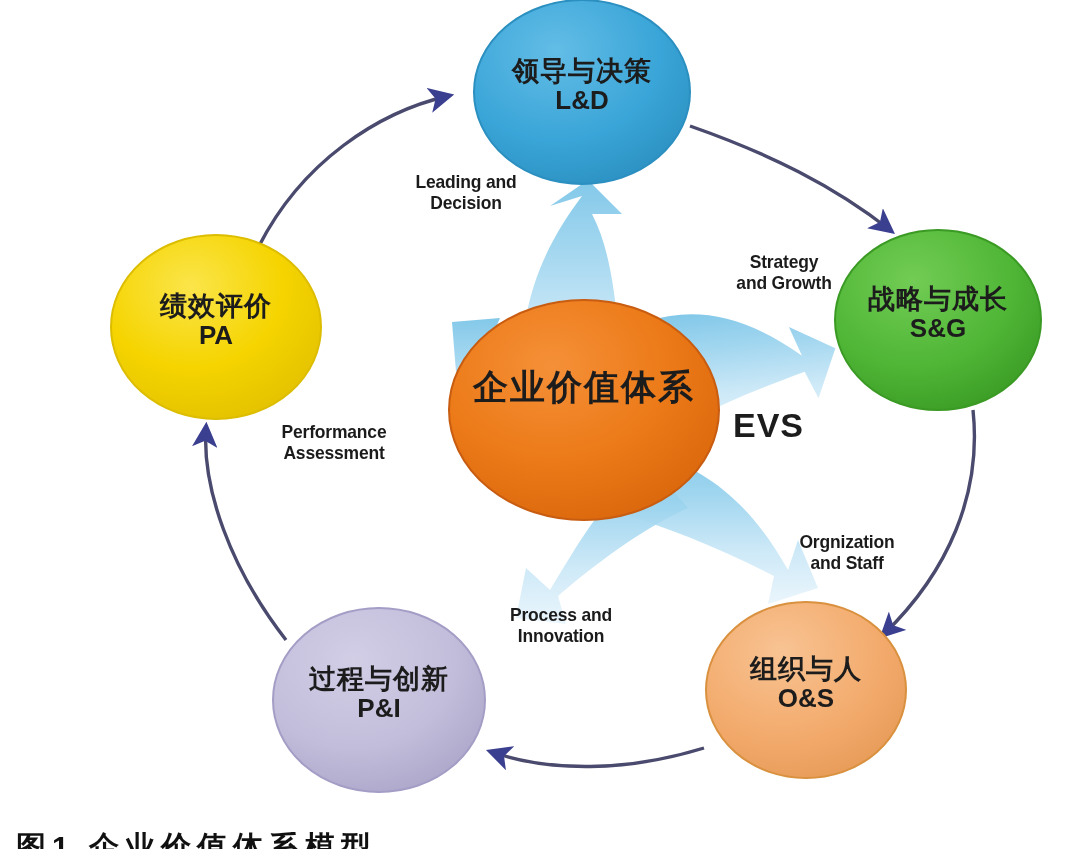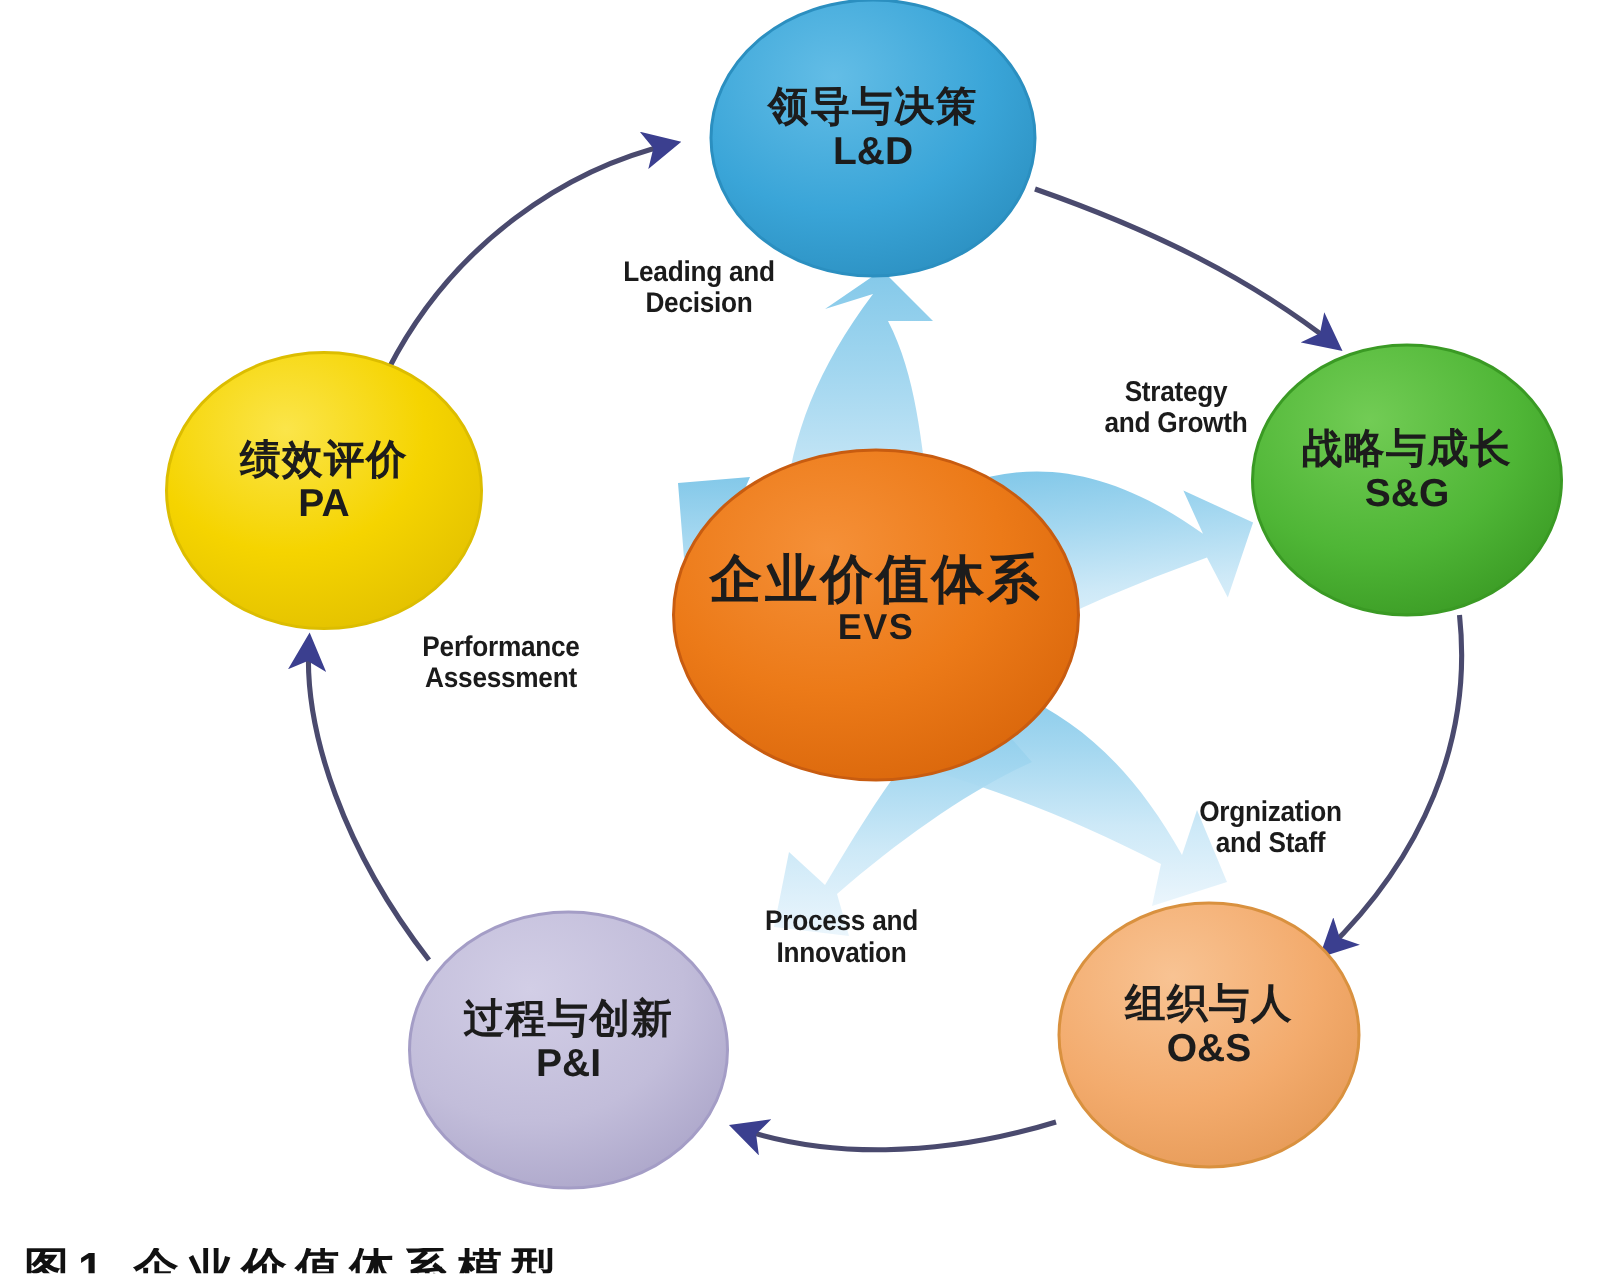--- a/index.html
+++ b/index.html
@@ -22,21 +22,21 @@
     font-weight:bold;
     letter-spacing:1px;
   }
   .node-label .en{
     display:block;
     font-weight:bold;
   }
 
   
   .center-label .cn{font-size:35px;letter-spacing:2px;}
-  .center-label .en{font-size:24px;letter-spacing:1px;}
+  .center-label .en{font-size:34px;letter-spacing:1px;text-align:right;}
 
   
   .outer-label .cn{font-size:27px;}
   .outer-label .en{font-size:26px;}
 
   
   .cap{
     position:absolute;
     text-align:center;
     font-weight:bold;

